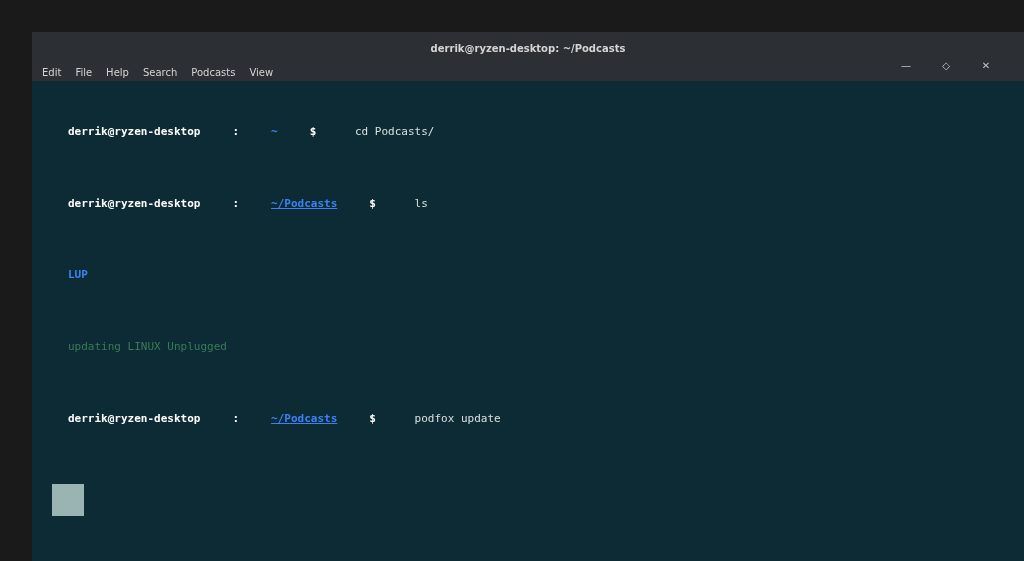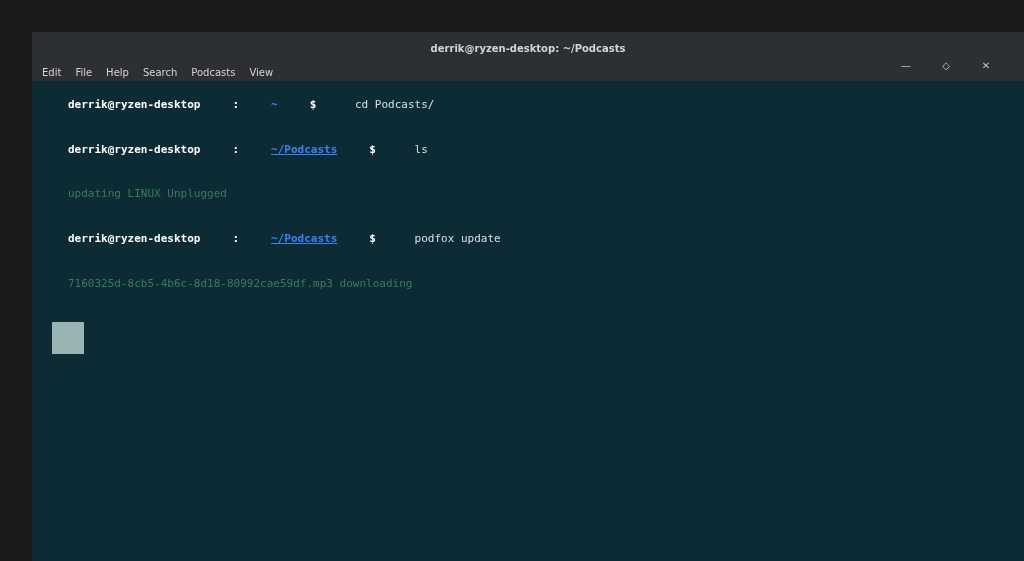--- a/index.html
+++ b/index.html
@@ -65,20 +65,21 @@
       height: calc(561px - 35px);
       padding: 2px 4px;
       font-family: "DejaVu Sans Mono", "Liberation Mono", monospace;
       font-size: 11px;
       line-height: 1.15;
       color: #c5d4d4;
       overflow: hidden;
     }
     .line {
       white-space: pre;
+      margin-top: 27px;
     }
     .user { color: #ffffff; font-weight: bold; }
     .colon { color: #ffffff; font-weight: bold; }
     .path-tilde { color: #3b82f6; font-weight: bold; }
     .path-blue { color: #3b82f6; font-weight: bold; text-decoration: underline; }
     .dollar { color: #ffffff; font-weight: bold; }
     .cmd { color: #d8e0e0; }
     .lup { color: #3b82f6; font-weight: bold; }
     .green-dim { color: #3a7a5a; }
     .url { color: #c5d4d4; }
@@ -107,17 +108,17 @@
   <span class="menu-item">File</span>
   <span class="menu-item">Help</span>
   <span class="menu-item">Search</span>
   <span class="menu-item">Podcasts</span>
   <span class="menu-item">View</span>
 </div>
 
 <div class="terminal-area">
   <div class="line"><span class="user">derrik@ryzen-desktop</span><span class="colon">:</span><span class="path-tilde">~</span><span class="dollar">$ </span><span class="cmd">cd Podcasts/</span></div>
   <div class="line"><span class="user">derrik@ryzen-desktop</span><span class="colon">:</span><span class="path-blue">~/Podcasts</span><span class="dollar">$ </span><span class="cmd">ls</span></div>
+  <div class="line"><span class="lup">LUP</span></div>
   <div class="line"><span class="green-dim">updating LINUX Unplugged</span></div>
   <div class="line"><span class="user">derrik@ryzen-desktop</span><span class="colon">:</span><span class="path-blue">~/Podcasts</span><span class="dollar">$ </span><span class="cmd">podfox update</span></div>
-  <div class="line"><span class="green-dim">7160325d-8cb5-4b6c-8d18-80992cae59df.mp3 downloading</span></div>
   <div class="line"><span class="cursor-block"></span></div>
 </div>
 
 </body></html>

